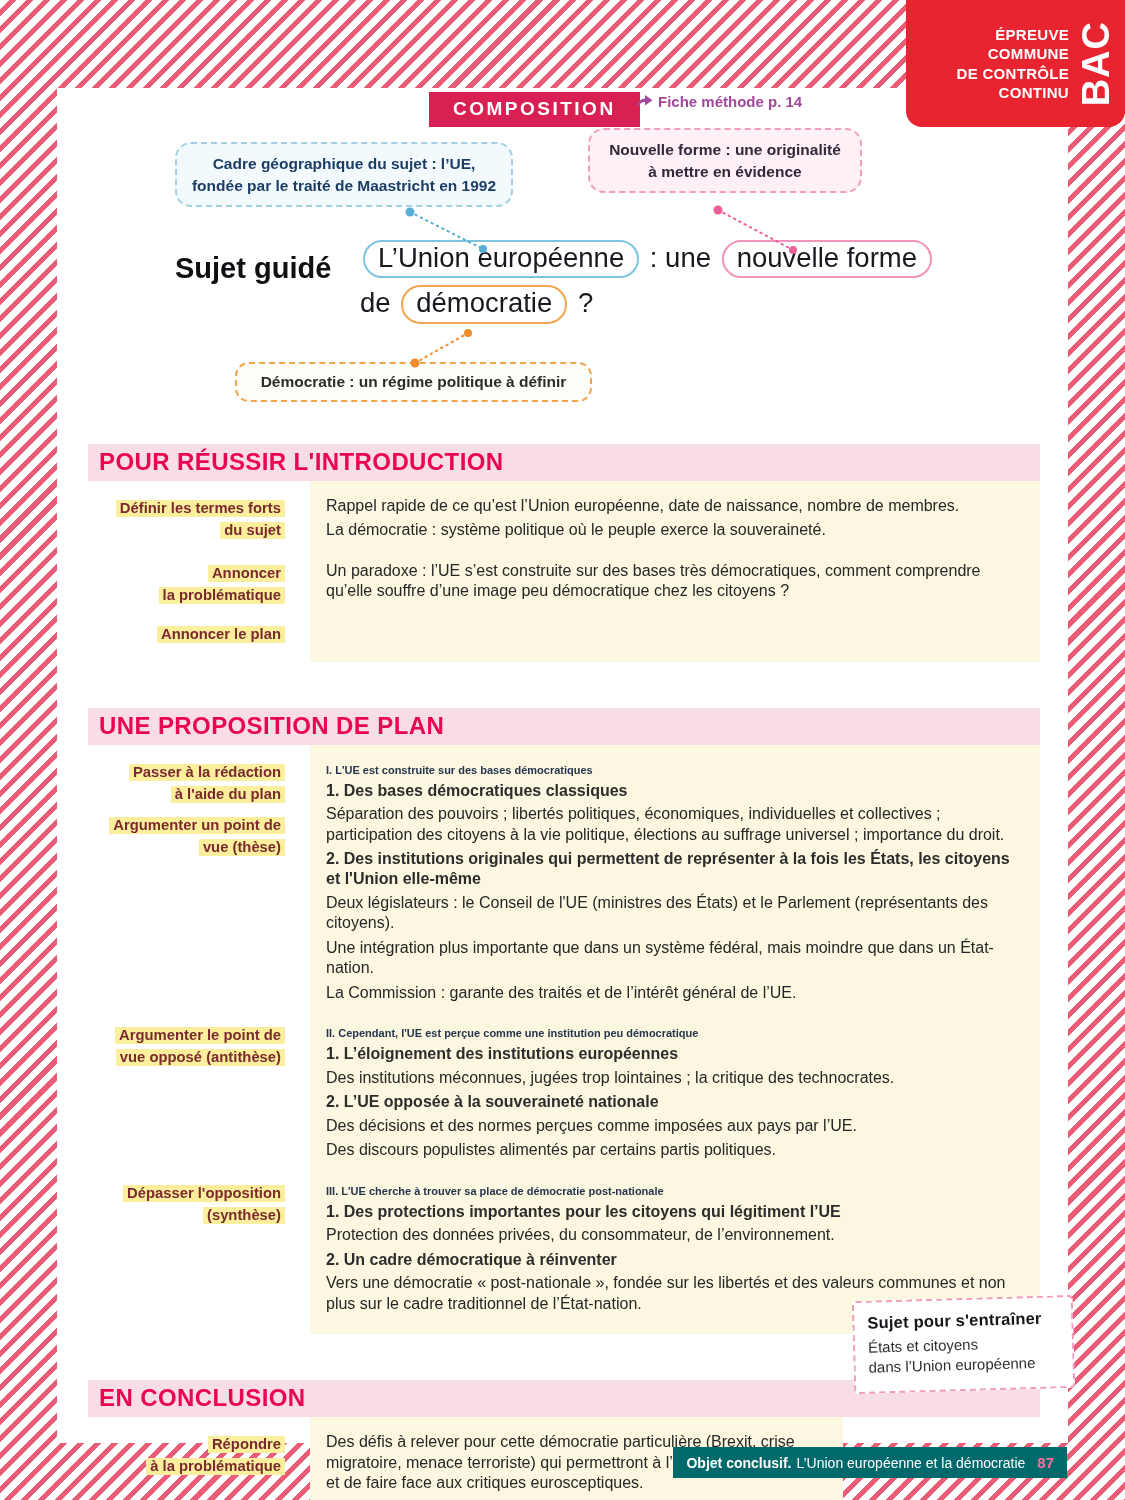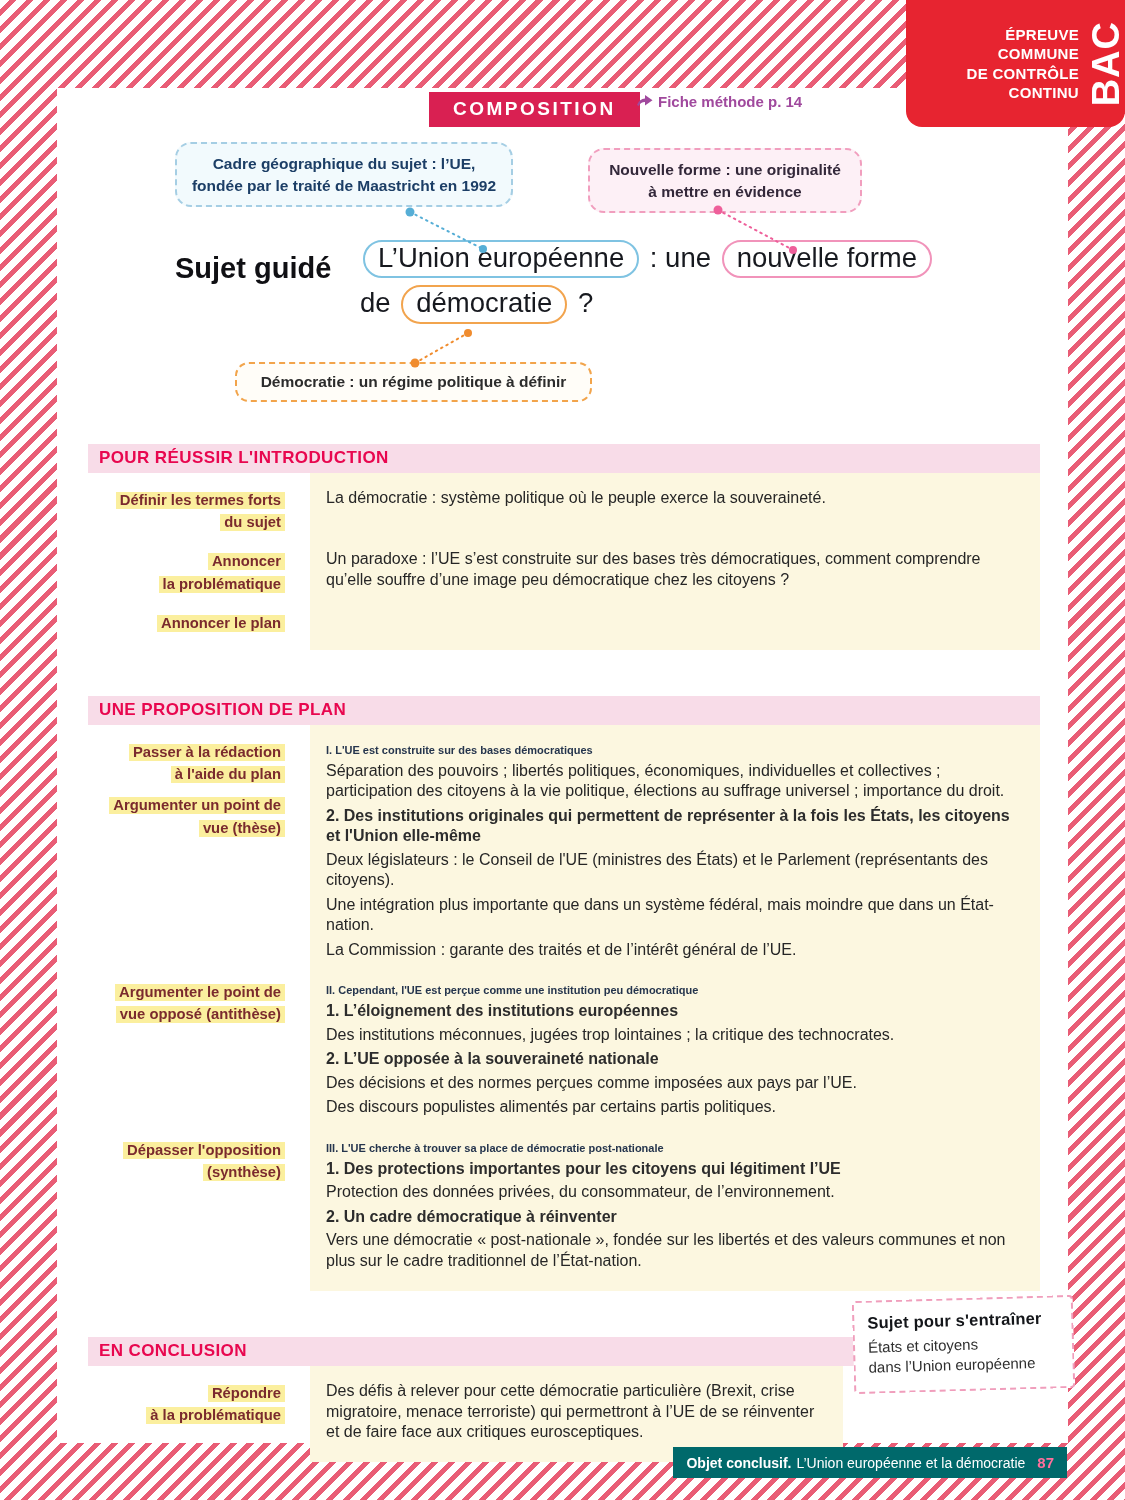--- a/index.html
+++ b/index.html
@@ -24,52 +24,52 @@
   }
   .method-ref {
     position:absolute; left:636px; top:93px; z-index:5;
     color:#a0499d; font-weight:700; font-size:15px;
     display:flex; align-items:center; gap:5px;
   }
   .bac-badge {
     position:absolute; right:0; top:0; width:219px; height:127px; z-index:6;
     background:#e72430; border-radius:0 0 16px 16px;
     display:flex; align-items:center; justify-content:flex-end;
-    gap:8px;
+    padding-right:10px; gap:8px;
   }
   .bac-lines { text-align:right; color:#fff; font-weight:700; font-size:15px; line-height:1.3; letter-spacing:0.3px; }
   .bac-vert {
     color:#fff; font-weight:800; font-size:38px; letter-spacing:1px;
     writing-mode:vertical-rl; transform:rotate(180deg); line-height:1; padding:4px 0;
   }
 
   
   .header-zone { position:relative; height:356px; }
   .bubble {
     position:absolute; border-radius:16px; text-align:center;
     font-weight:700; font-size:15.5px; line-height:1.4; padding:9px 14px; z-index:2;
   }
   .bubble-geo  { left:118px; top:54px;  width:338px; background:#f2fafd; border:2px dashed #a5cee4; color:#1c3e66; }
-  .bubble-forme{ left:531px; top:60px;  width:274px; background:#fdf0f6; border:2px dashed #f19ebe; color:#33283a; }
+  .bubble-forme{ left:531px; top:40px;  width:274px; background:#fdf0f6; border:2px dashed #f19ebe; color:#33283a; }
   .bubble-demo { left:178px; top:274px; width:357px; background:#fffdf8; border:2px dashed #f2a44b; color:#2c2c2c; border-radius:14px; padding:7px 14px; }
   .connectors { position:absolute; left:0; top:0; width:1011px; height:356px; pointer-events:none; z-index:3; }
 
   .subject-label { position:absolute; left:118px; top:164px; font-size:29px; font-weight:800; color:#101014; }
   .subject-phrase { position:absolute; left:303px; top:152px; font-size:27.5px; font-weight:500; color:#17191f; line-height:1.1; }
   .subject-line { margin-bottom:7px; white-space:nowrap; }
   .pill { display:inline-block; border-radius:999px; padding:1px 13px 3px; margin:0 3px; }
   .pill-blue   { border:2.5px solid #7fc3e2; }
   .pill-pink   { border:2.5px solid #f193ba; }
   .pill-orange { border:2.5px solid #f2a44e; }
 
   
   .sections-root { margin:0 28px 0 31px; }
   .section { margin-bottom:46px; }
   .section-banner {
-    background:#f8dce8; color:#e8074f; font-weight:800; font-size:17px;
+    background:#f8dce8; color:#e8074f; font-weight:800; font-size:24px;
     letter-spacing:0.4px; padding:4px 11px 5px;
   }
   .section-body { position:relative; padding:7px 0 8px; }
   .section-body::before {
     content:""; position:absolute; left:222px; right:0; top:0; bottom:0;
     background:#fcf7e0;
   }
   .section.narrow .section-body::before { right:197px; }
   .row { position:relative; display:grid; grid-template-columns:197px 1fr; column-gap:25px; padding:8px 0; z-index:1; }
   .row-label { text-align:right; font-weight:700; font-size:14.8px; color:#7a2a2e; line-height:1.5; padding-top:1px; }
@@ -157,20 +157,21 @@
         <div class="section-banner">POUR RÉUSSIR L'INTRODUCTION</div>
         <div class="section-body">
           <div class="row">
             <div class="row-label">
               <div class="label-group">
                 <div><span class="hl">Définir les termes forts</span></div>
                 <div><span class="hl">du sujet</span></div>
               </div>
             </div>
             <div class="row-content">
+              <p class="p"><span>Rappel rapide de ce qu’est l’Union européenne, date de naissance, nombre de membres.</span></p>
               <p class="p"><span>La démocratie : système politique où le peuple exerce la souveraineté.</span></p>
             </div>
           </div>
           <div class="row">
             <div class="row-label">
               <div class="label-group">
                 <div><span class="hl">Annoncer</span></div>
                 <div><span class="hl">la problématique</span></div>
               </div>
             </div>
@@ -196,20 +197,21 @@
                 <div><span class="hl">Passer à la rédaction</span></div>
                 <div><span class="hl">à l'aide du plan</span></div>
               </div>
               <div class="label-group">
                 <div><span class="hl">Argumenter un point de</span></div>
                 <div><span class="hl">vue (thèse)</span></div>
               </div>
             </div>
             <div class="row-content">
               <p class="h1"><span>I. L'UE est construite sur des bases démocratiques</span></p>
+              <p class="h2"><span>1. Des bases démocratiques classiques</span></p>
               <p class="p"><span>Séparation des pouvoirs ; libertés politiques, économiques, individuelles et collectives ; participation des citoyens à la vie politique, élections au suffrage universel ; importance du droit.</span></p>
               <p class="h2"><span>2. Des institutions originales qui permettent de représenter à la fois les États, les citoyens et l'Union elle-même</span></p>
               <p class="p"><span>Deux législateurs : le Conseil de l'UE (ministres des États) et le Parlement (représentants des citoyens).</span></p>
               <p class="p"><span>Une intégration plus importante que dans un système fédéral, mais moindre que dans un État-nation.</span></p>
               <p class="p"><span>La Commission : garante des traités et de l’intérêt général de l’UE.</span></p>
             </div>
           </div>
           <div class="row">
             <div class="row-label">
               <div class="label-group">

